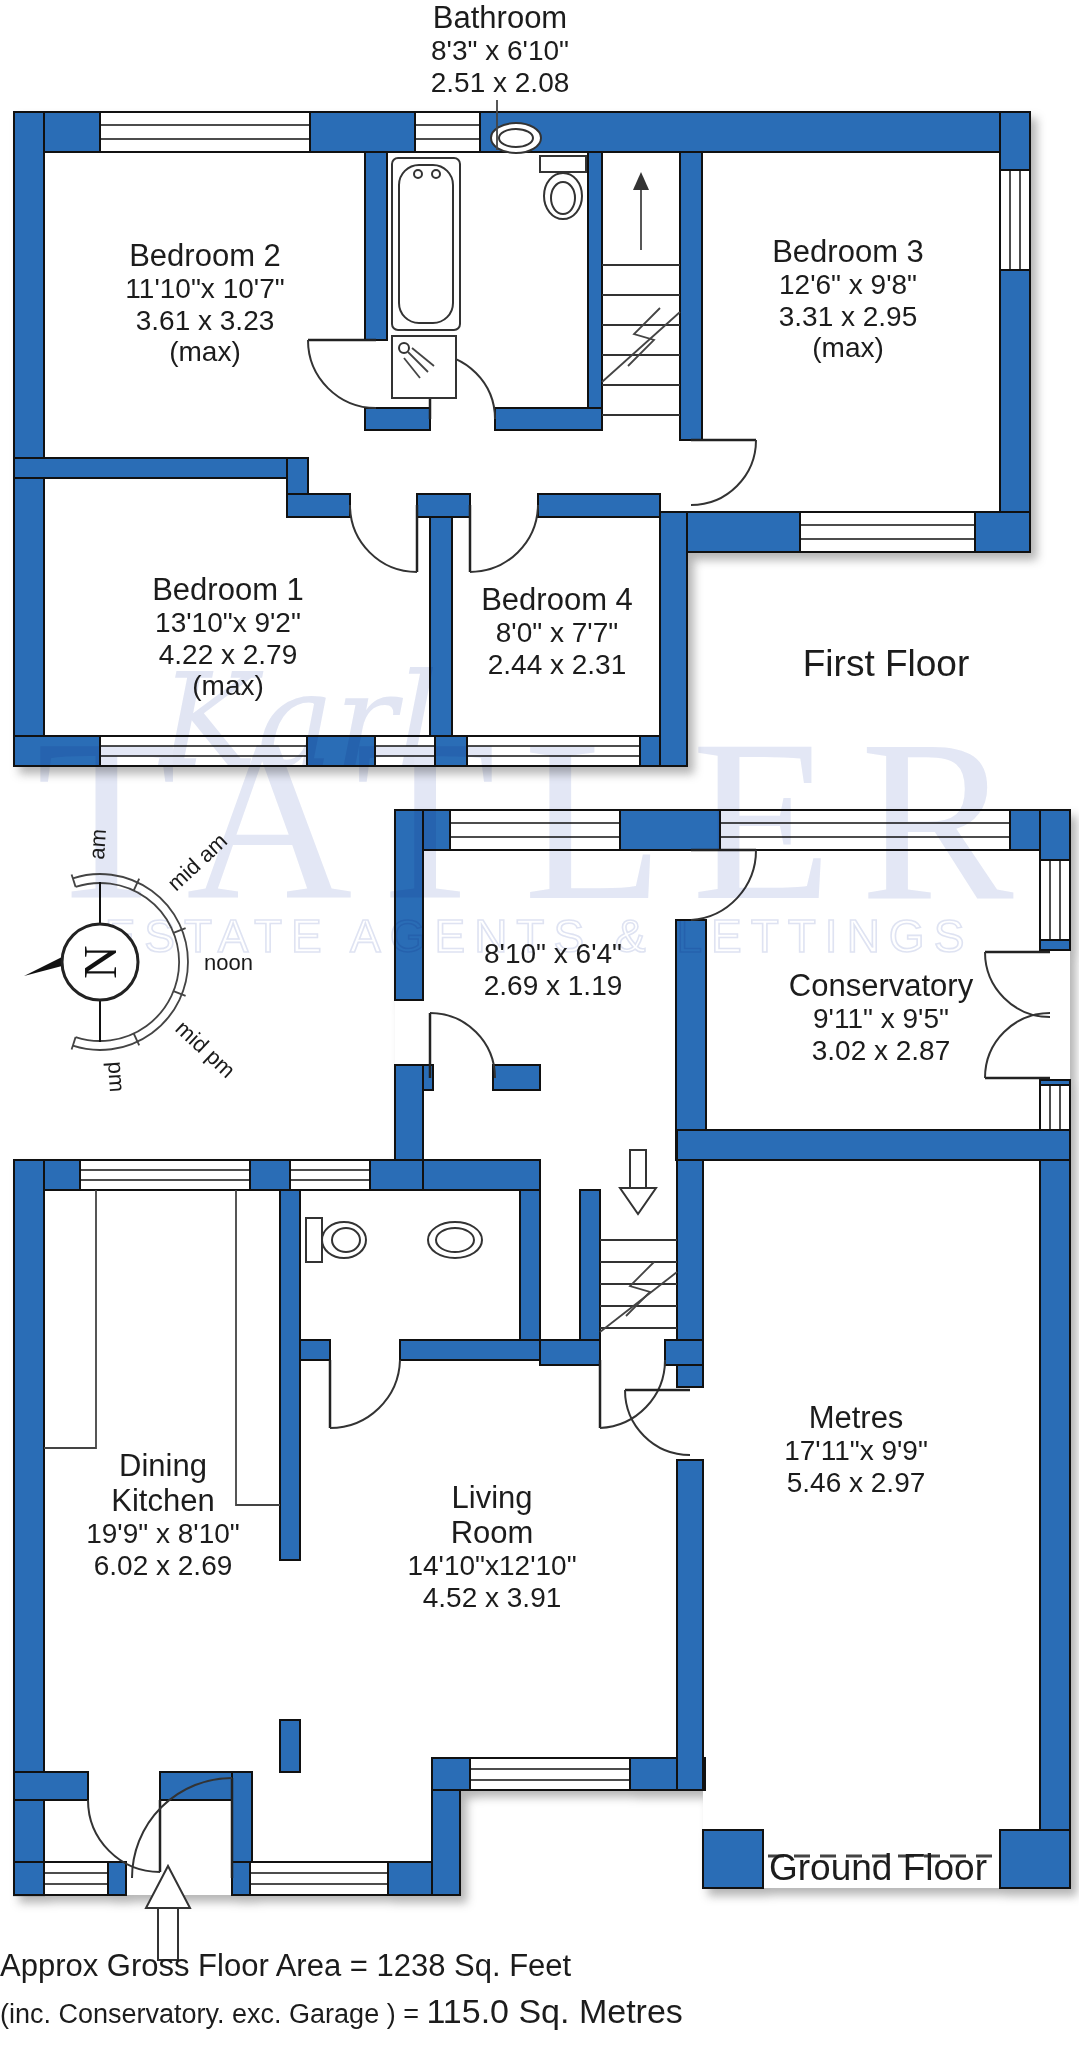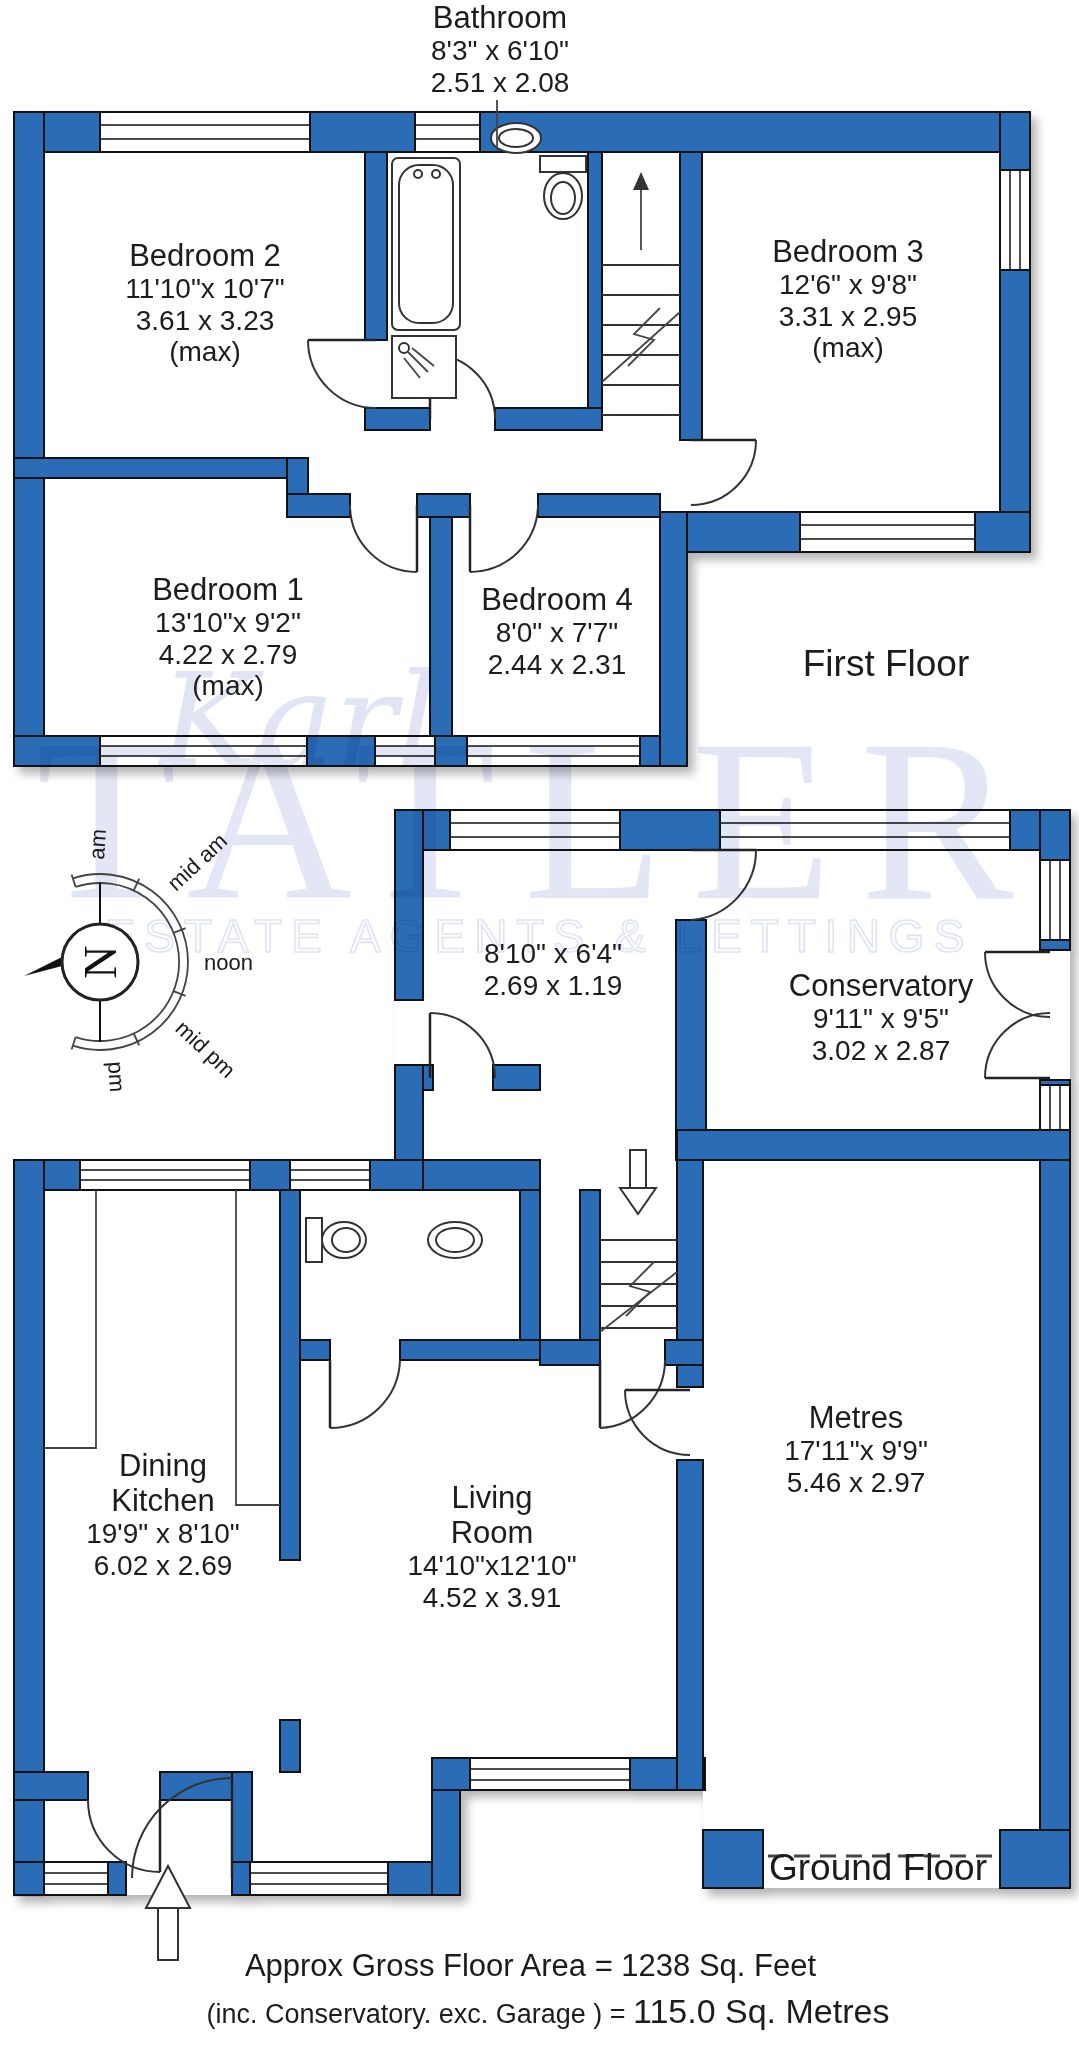--- a/index.html
+++ b/index.html
@@ -19,23 +19,23 @@
   .tread{stroke:#333;stroke-width:1.8;}
   .wm-group{mix-blend-mode:multiply;opacity:.55;}
   .lbl{position:absolute;transform:translateX(-50%);text-align:center;
        line-height:1.13;white-space:nowrap;z-index:5;}
   .lbl .nm{font-size:31px;}
   .lbl .dm{font-size:28px;}
   .lbl.wrapname{white-space:normal;}
   .lbl.wrapname .dm{white-space:nowrap;margin:0 -90px;}
   .floor-title{position:absolute;transform:translateX(-50%);font-size:37px;
        white-space:nowrap;z-index:5;margin-top:35px;}
-  .footer{position:absolute;left:0;right:18px;text-align:center;z-index:5;}
+  .footer{position:absolute;left:0;right:18px;z-index:5;}
   .f1{font-size:31px;}
-  .f2{margin-top:8px;padding-left:35px;}
+  .f2{margin-top:8px;}
   .f2a{font-size:27px;}
   .f2b{font-size:34px;}
 </style>
 </head>
 <body>
 
 <div id="stage">
 
 <svg width="1079" height="2048" viewBox="0 0 1079 2048">
 

